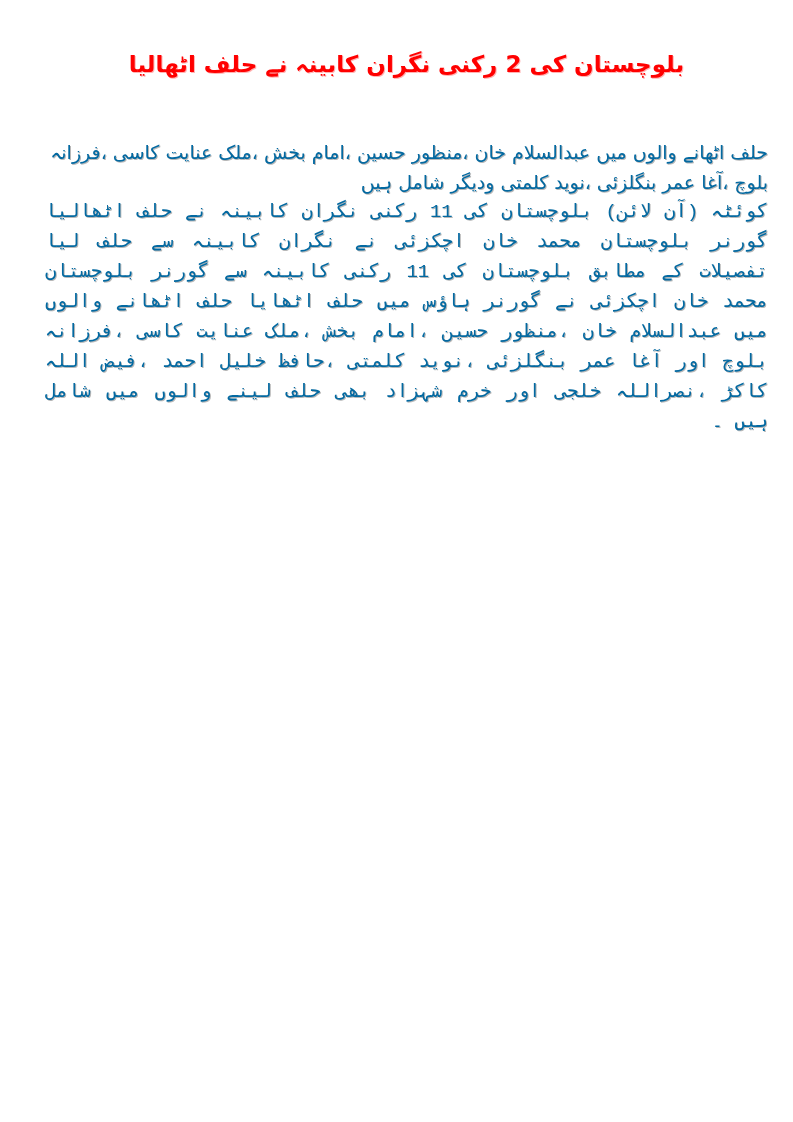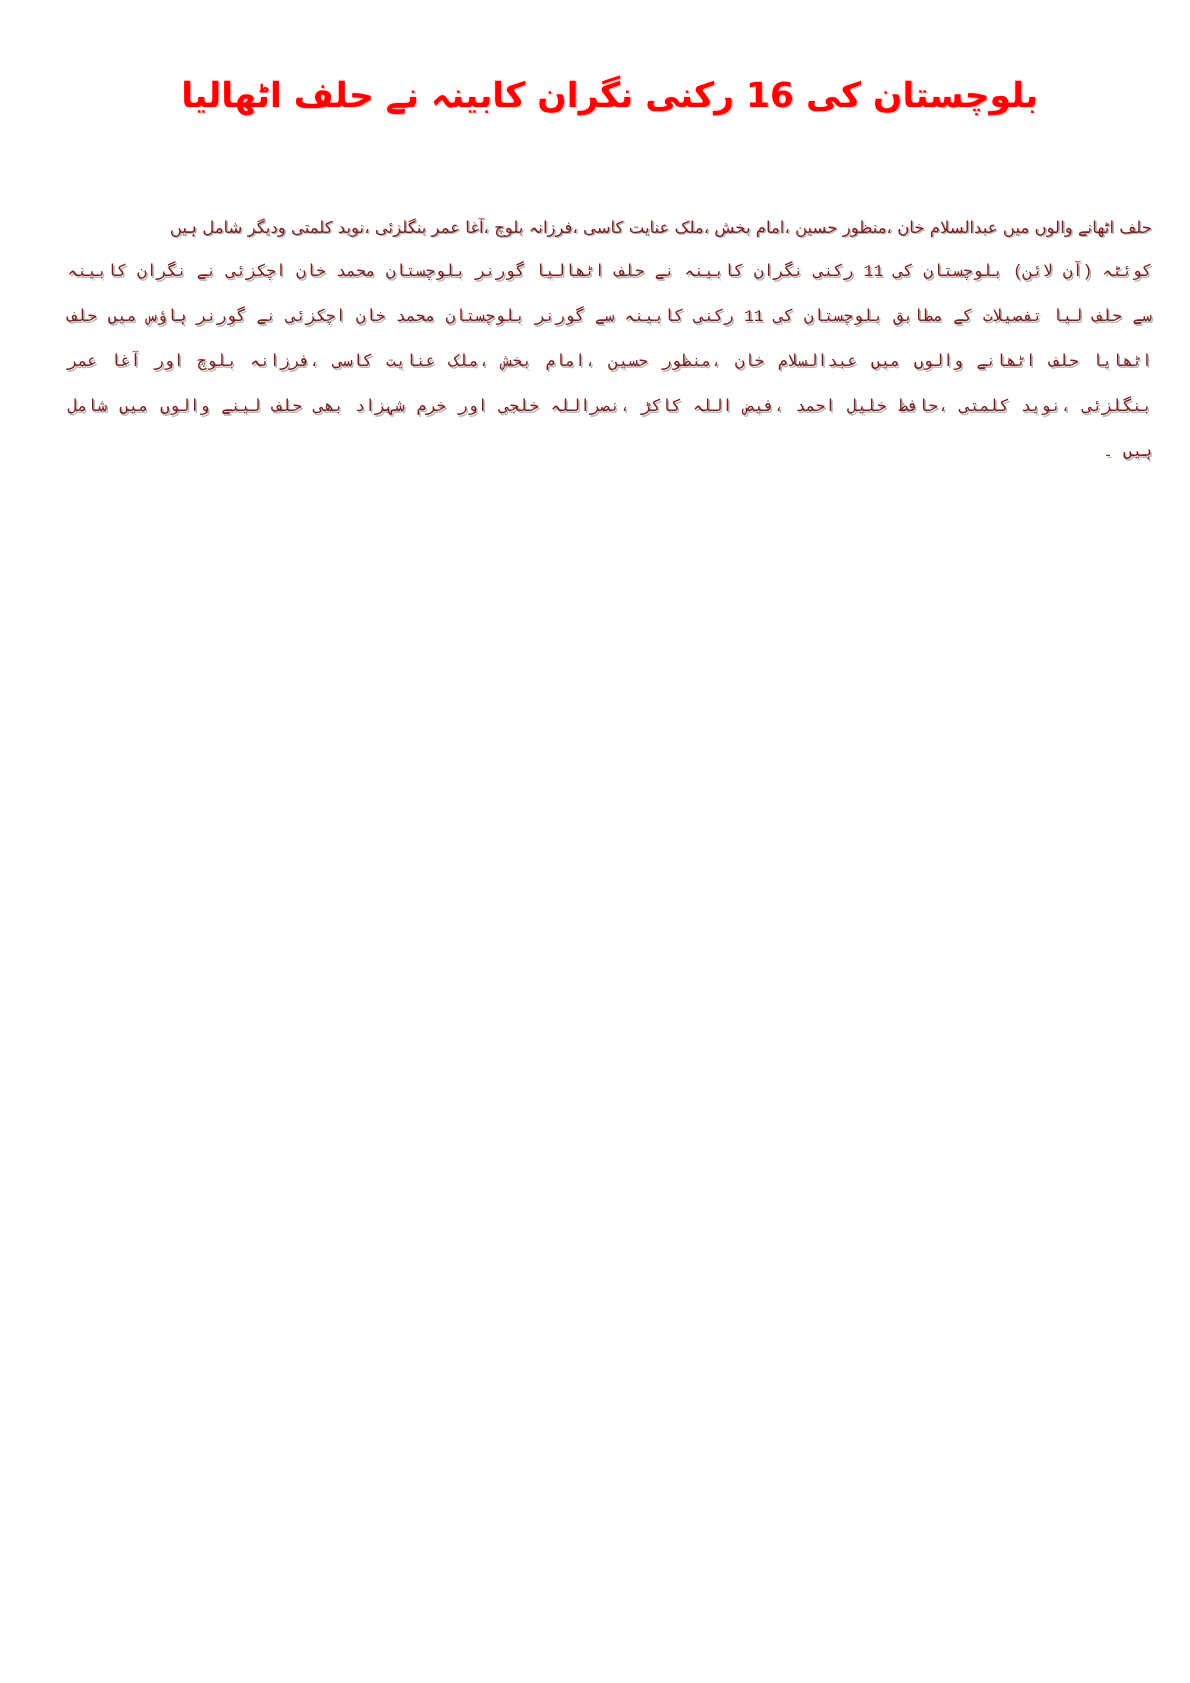--- a/index.html
+++ b/index.html
@@ -22,36 +22,36 @@
     text-align: center;
     color: #ff0000;
     font-weight: bold;
     font-size: 23px;
     line-height: 1.45;
     text-shadow: 1px 1px 0 #ffb3b3;
   }
   .article-text {
     margin: 56px 25px 0 45px;
     direction: rtl;
-    color: #7f1d1d;
-    font-size: 11px;
+    color: #0369a1;
+    font-size: 19px;
     line-height: 30px;
     text-shadow: 1px 1px 0 #b8b8b8;
   }
   .article-summary {
     text-align: right;
   }
   .article-body {
     text-align: justify;
     font-family: Liberation Mono, monospace;
   }
 </style>
 </head>
 <body>
 
 <div class="page">
-  <div class="article-title">بلوچستان کی 16 رکنی نگران کابینہ نے حلف اٹھالیا</div>
+  <div class="article-title">بلوچستان کی 2 رکنی نگران کابینہ نے حلف اٹھالیا</div>
 
   <div class="article-text">
     <div class="article-summary">حلف اٹھانے والوں میں عبدالسلام خان ،منظور حسین ،امام بخش ،ملک عنایت کاسی ،فرزانہ بلوچ ،آغا عمر بنگلزئی ،نوید کلمتی ودیگر شامل ہیں</div>
     <div class="article-body">کوئٹہ (آن لائن) بلوچستان کی 11 رکنی نگران کابینہ نے حلف اٹھالیا گورنر بلوچستان محمد خان اچکزئی نے نگران کابینہ سے حلف لیا تفصیلات کے مطابق بلوچستان کی 11 رکنی کابینہ سے گورنر بلوچستان محمد خان اچکزئی نے گورنر ہاؤس میں حلف اٹھایا حلف اٹھانے والوں میں عبدالسلام خان ،منظور حسین ،امام بخش ،ملک عنایت کاسی ،فرزانہ بلوچ اور آغا عمر بنگلزئی ،نوید کلمتی ،حافظ خلیل احمد ،فیض اللہ کاکڑ ،نصراللہ خلجی اور خرم شہزاد بھی حلف لینے والوں میں شامل ہیں ۔</div>
   </div>
 </div>
 
 </body></html>

